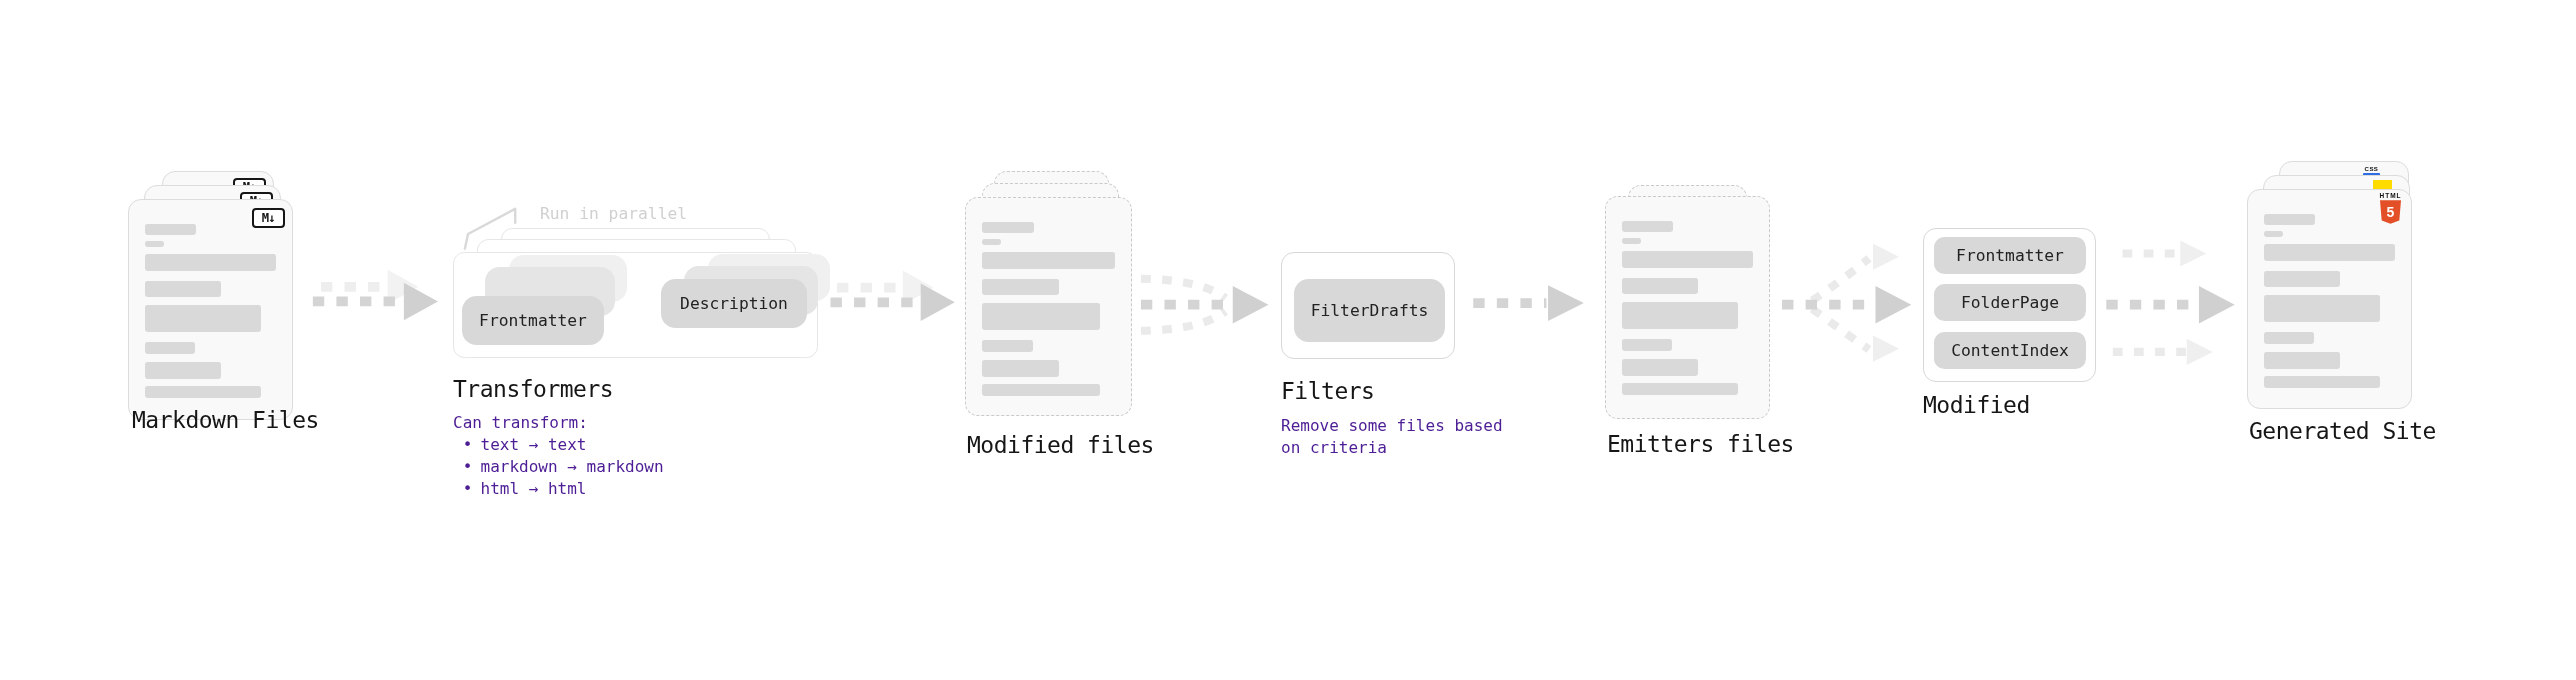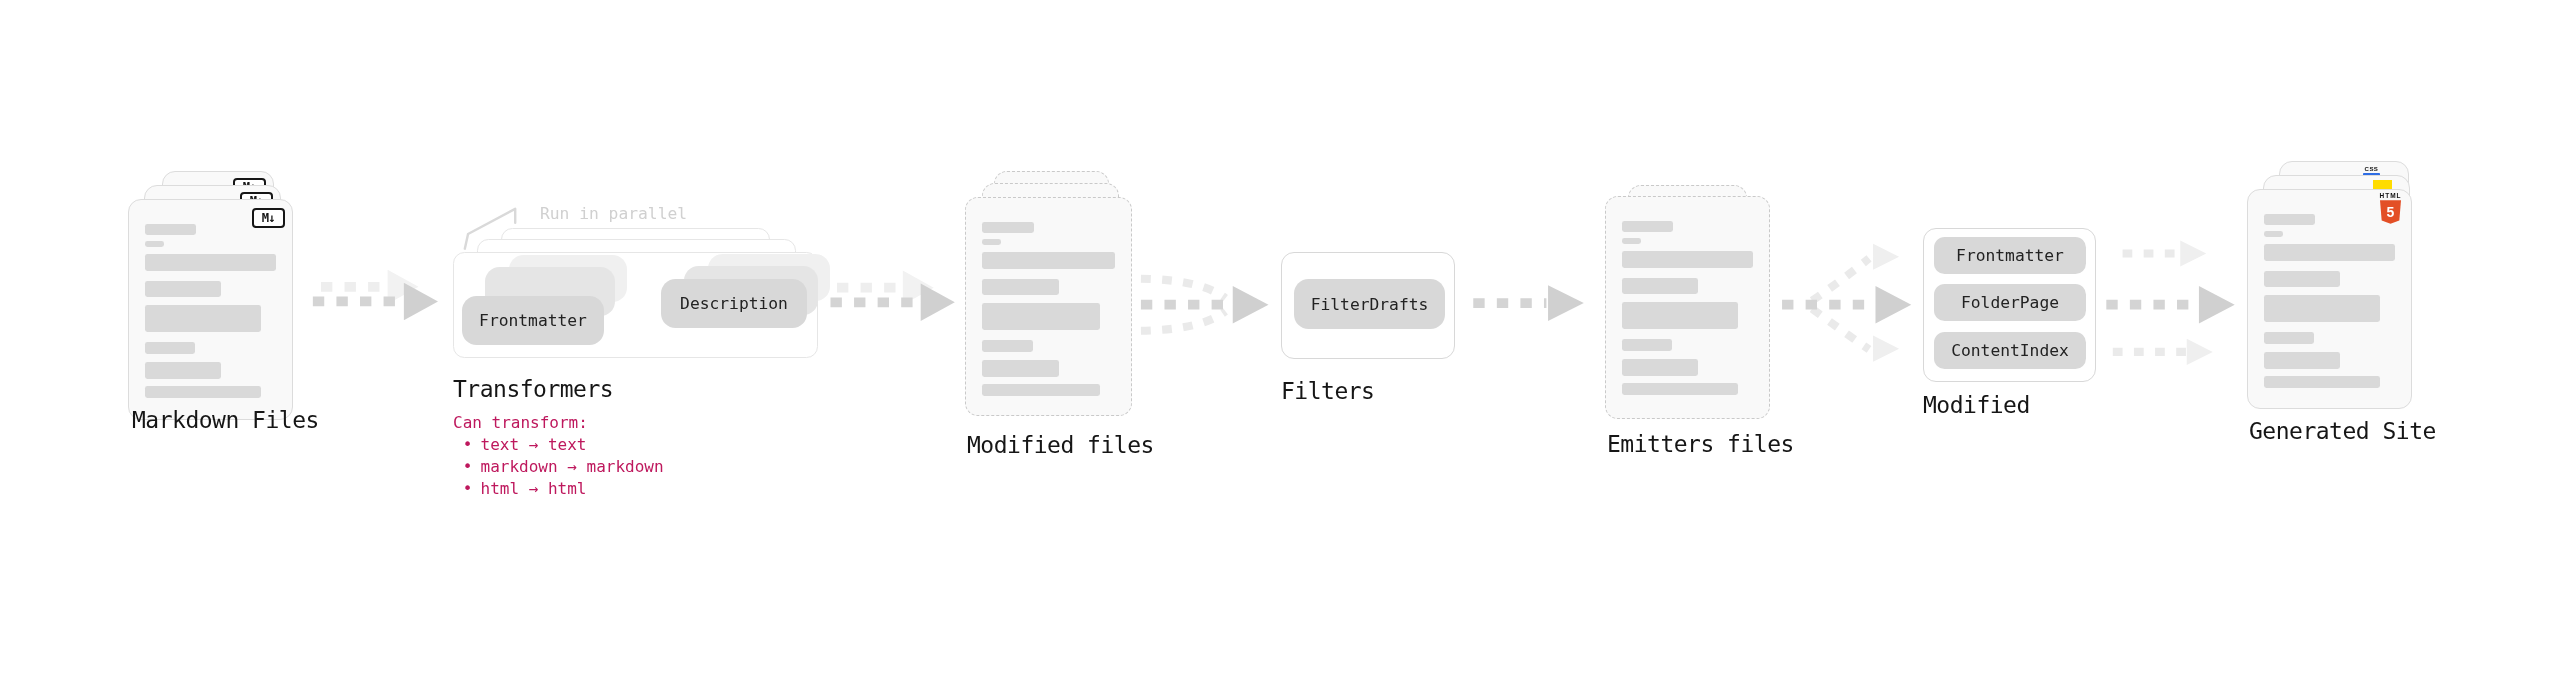--- a/index.html
+++ b/index.html
@@ -41,21 +41,21 @@
   .tbox{position:absolute;background:#fff;border:1.6px solid #e6e6e6;border-radius:11.4px;box-sizing:border-box;}
   .pill{position:absolute;background:#d8d8d8;border-radius:14.6px;display:flex;align-items:center;
         justify-content:center;font:500 16.3px "DejaVu Sans Mono",monospace;color:#222;box-sizing:border-box;}
   .pill.ghost1{background:#e5e5e5;}
   .pill.ghost2{background:#f0f0f0;}
   .pill.emit{border-radius:10.6px;}
 
   
   .stage-title{position:absolute;font:500 23px "DejaVu Sans Mono",monospace;color:#161616;
                letter-spacing:-0.5px;white-space:nowrap;}
-  .stage-sub{position:absolute;font:400 16px "DejaVu Sans Mono",monospace;color:#be185d;
+  .stage-sub{position:absolute;font:400 16px "DejaVu Sans Mono",monospace;color:#4c1d95;
              line-height:22px;white-space:nowrap;}
   .annotation{position:absolute;font:400 16.3px "DejaVu Sans Mono",monospace;color:#d0d0d0;white-space:nowrap;}
   .bullet-row{display:flex;padding-left:9.8px;}
   .bullet-dot{margin-right:8.1px;}
 </style>
 </head>
 <body>
 
 <div id="canvas">
 
@@ -186,22 +186,26 @@
         <div class="bar b5"></div>
         <div class="bar b6"></div>
         <div class="bar b7"></div>
         <div class="bar b8"></div>
       </div>
     </div>
   </div>
   <div class="stage-title" style="left:967px;top:432px;">Modified files</div>
 
   <div class="panel" style="left:1281px;top:252px;width:174px;height:107px;"></div>
-  <div class="pill" style="left:1294px;top:279px;width:151px;height:50px;">FilterDrafts</div>
+  <div class="pill" style="left:1294px;top:279px;width:151px;height:63px;">FilterDrafts</div>
   <div class="stage-title" style="left:1281px;top:378px;">Filters</div>
+  <div class="stage-sub" style="left:1281px;top:415px;">
+    <div>Remove some files based</div>
+    <div>on criteria</div>
+  </div>
 
   <div>
     <div class="doc dashed" style="left:1628px;top:185px;width:119px;height:73px;"></div>
     <div class="doc dashed" style="left:1605px;top:196px;width:165px;height:223px;">
       <div class="bars">
         <div class="bar b1"></div>
         <div class="bar b2"></div>
         <div class="bar b3"></div>
         <div class="bar b4"></div>
         <div class="bar b5"></div>

